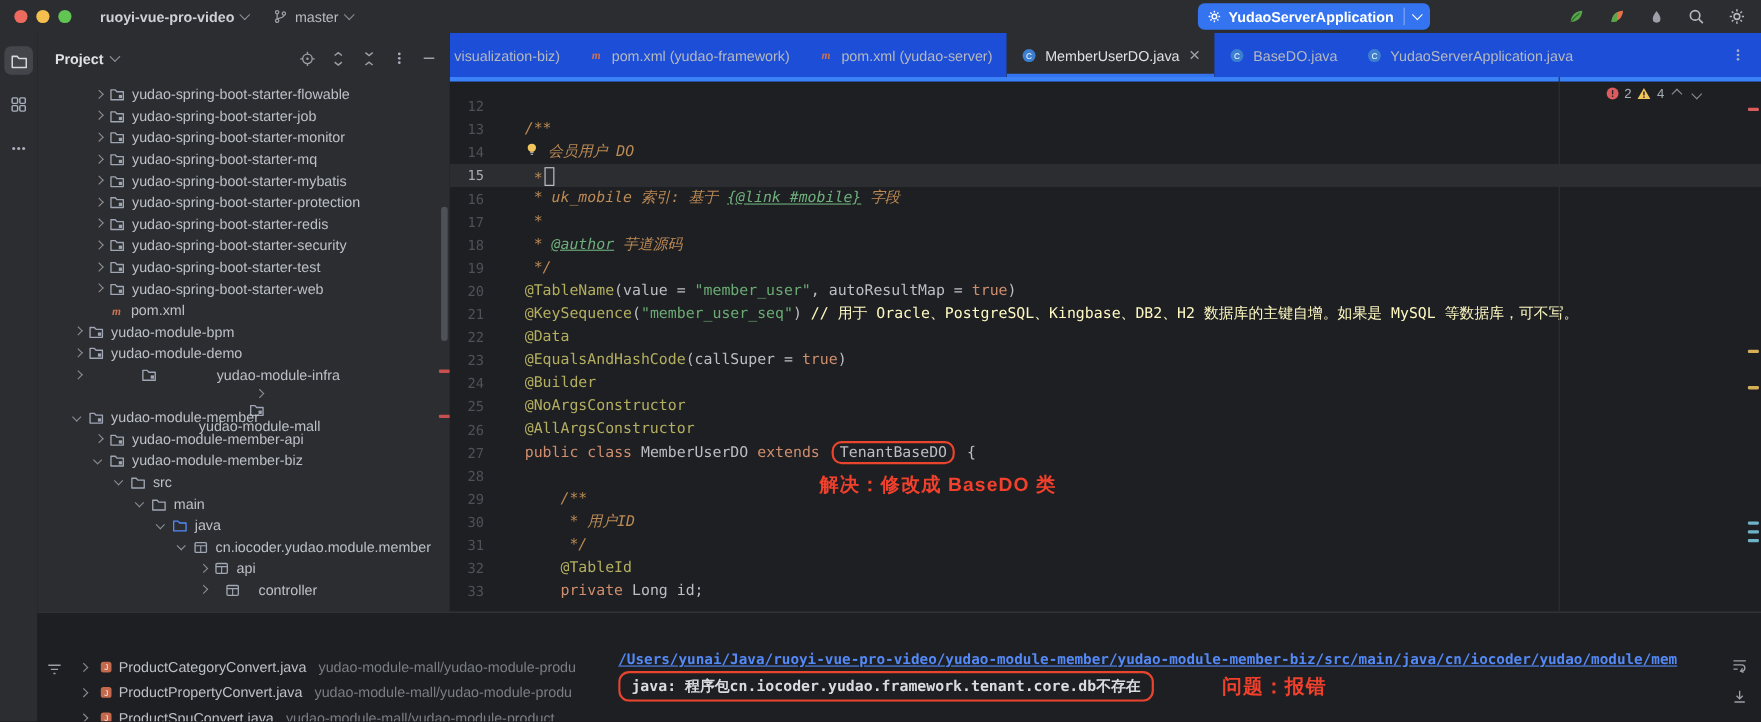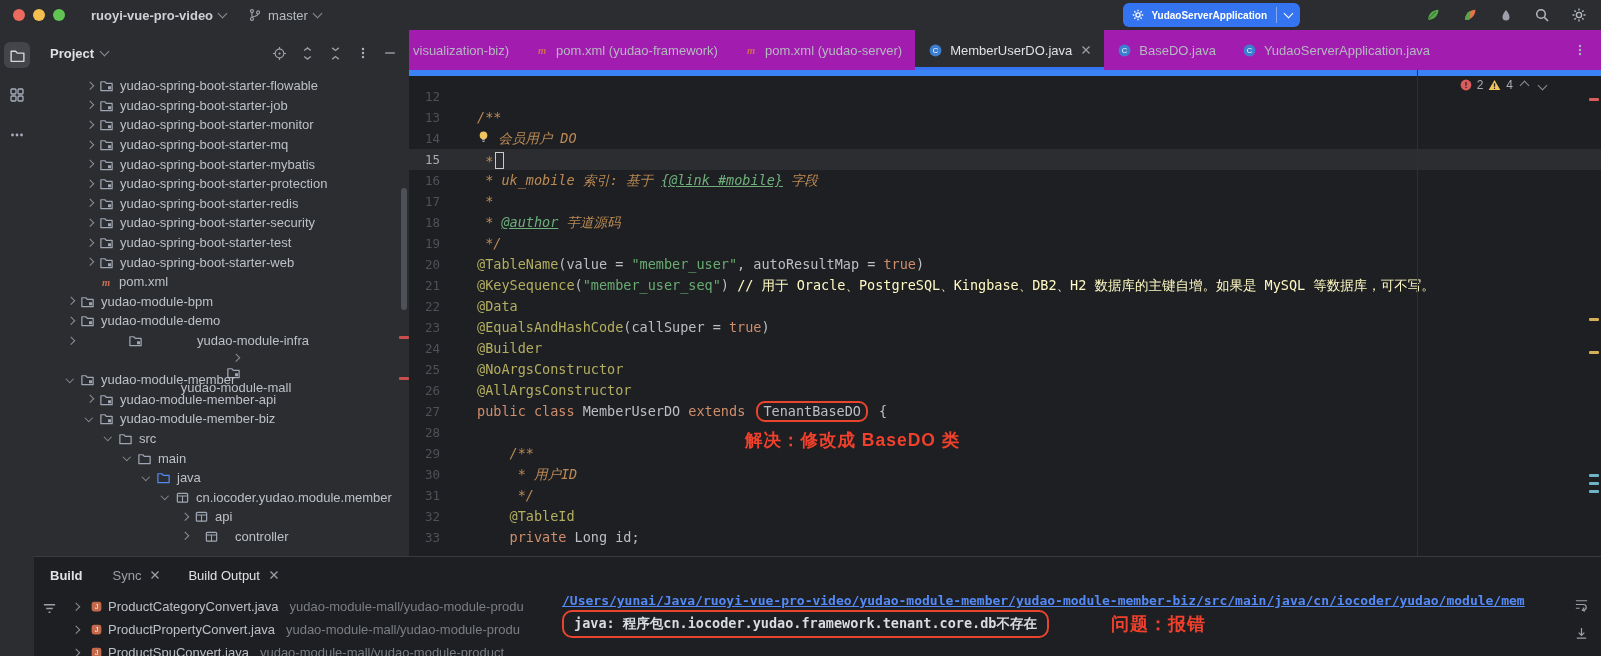--- a/index.html
+++ b/index.html
@@ -13,21 +13,21 @@
   .lights{display:flex;gap:8px;margin-left:13px}
   .light{width:12px;height:12px;border-radius:50%}
   .chip{display:flex;align-items:center;gap:6px;color:#CED0D6;font-size:13px}
   .chip .chev{color:#8A8E95}
   .proj-chip{margin-left:26px;font-weight:600}
   .branch-chip{margin-left:22px;color:#B6BAC1;font-weight:400}
   .chev{display:inline-block;width:6px;height:6px;border-right:1.6px solid currentColor;border-bottom:1.6px solid currentColor}
   .chev.down{transform:rotate(45deg);margin-top:-3px}
   .chev.up{transform:rotate(-135deg);margin-top:3px}
   .runpill{position:absolute;right:301px;top:3px;height:24px;display:flex;align-items:center;
-           background:#3574F0;border-radius:6px;color:#fff;font-size:10px;padding-left:8px;font-weight:600}
+           background:#3574F0;border-radius:6px;color:#fff;font-size:13px;padding-left:8px;font-weight:600}
   .runpill .lbl{margin:0 9px 0 6px}
   .runpill .div{width:1px;height:16px;background:rgba(255,255,255,.4)}
   .runpill .chevseg{padding:0 8px;height:100%;display:flex;align-items:center}
   .tb-right{position:absolute;right:14px;top:0;height:30px;display:flex;align-items:center;gap:21px}
 
   
   .toolstrip{position:absolute;left:0;top:30px;width:34px;bottom:0;background:#2B2D30;
              border-right:1px solid #1A1B1E;display:flex;flex-direction:column;align-items:center;padding-top:12px;gap:14px}
   .strip-btn{width:26px;height:26px;display:flex;align-items:center;justify-content:center;border-radius:6px}
   .strip-btn.active{background:#43454A}
@@ -46,21 +46,21 @@
   .tchev.right::after{content:"";position:absolute;left:5px;top:4.5px;width:4.5px;height:4.5px;
        border-right:1.4px solid #8A8E95;border-bottom:1.4px solid #8A8E95;transform:rotate(-45deg)}
   .tchev.down::after{content:"";position:absolute;left:4px;top:3.5px;width:4.5px;height:4.5px;
        border-right:1.4px solid #8A8E95;border-bottom:1.4px solid #8A8E95;transform:rotate(45deg)}
   .ticon{margin-right:6px}
   .pp-scroll{position:absolute;right:2px;top:158px;width:6px;height:122px;background:#4E5157;border-radius:3px}
   .pp-errmark{position:absolute;right:0;width:10px;height:3px;background:#C94F4F;border-radius:1px}
 
   
   .editor{position:absolute;left:409px;top:30px;right:0;height:526px;background:#1E1F22}
-  .tabbar{height:40px;background:#a21caf;border-bottom:6px solid #3b82f6;display:flex;align-items:stretch}
+  .tabbar{height:40px;background:#1d4ed8;border-bottom:4px solid #3b82f6;display:flex;align-items:stretch}
   .etab{display:flex;align-items:center;gap:7px;padding:0 13px;color:#B4B8BF;font-size:13px;position:relative}
   .etab.first{padding-left:4px}
   .etab.active{color:#DFE1E5;box-shadow:inset 0 -3px 0 #3574F0;background:#2B2D30}
   .tclose{display:inline-flex;margin-left:2px}
   .tabs-more{margin-left:auto;display:flex;align-items:center;padding-right:14px}
 
   .codearea{position:absolute;left:0;top:40px;right:0;bottom:0;overflow:hidden;
             font-family:"DejaVu Sans Mono","Liberation Mono",monospace;font-size:13.5px}
   .lines{padding-top:16px;position:relative}
   .cl{height:21px;line-height:21px;display:flex;white-space:pre}
@@ -605,38 +605,20 @@
           <div class="smark" style="top: 248px; background: rgb(214, 174, 88);"></div>
           <div class="smark" style="top: 281px; background: rgb(214, 174, 88);"></div>
           <div class="smark" style="top: 404px; background: rgb(111, 179, 201);"></div>
           <div class="smark" style="top: 412px; background: rgb(111, 179, 201);"></div>
           <div class="smark" style="top: 420px; background: rgb(111, 179, 201);"></div>
         </div>
     </div>
   </div>
 
   <div class="bottom">
-    <div class="bp-header">
-      <span class="bp-title">Build</span>
-      <span class="bp-tabs"><span class="bptab">
-            <span class="bptab-lbl">Sync</span>
-            <span class="tclose">
-              <svg width="10" height="10" viewBox="0 0 10 10" stroke="#9DA0A8" stroke-width="1.3">
-                <path d="M1.5 1.5l7 7M8.5 1.5l-7 7"></path>
-              </svg>
-            </span>
-          </span><span class="bptab active">
-            <span class="bptab-lbl">Build Output</span>
-            <span class="tclose">
-              <svg width="10" height="10" viewBox="0 0 10 10" stroke="#9DA0A8" stroke-width="1.3">
-                <path d="M1.5 1.5l7 7M8.5 1.5l-7 7"></path>
-              </svg>
-            </span>
-          </span></span>
-    </div>
     <div class="bp-toolbar">
       <span class="icn" id="i-filter">
           <svg width="15" height="15" viewBox="0 0 16 16" stroke="#9DA0A8" stroke-width="1.4" fill="none">
             <path d="M2 4h12M4.5 8h7M7 12h2"></path>
           </svg>
         </span>
     </div>
     <div class="bp-rows">
         <div class="brow">
           <span class="tchev right"></span>

